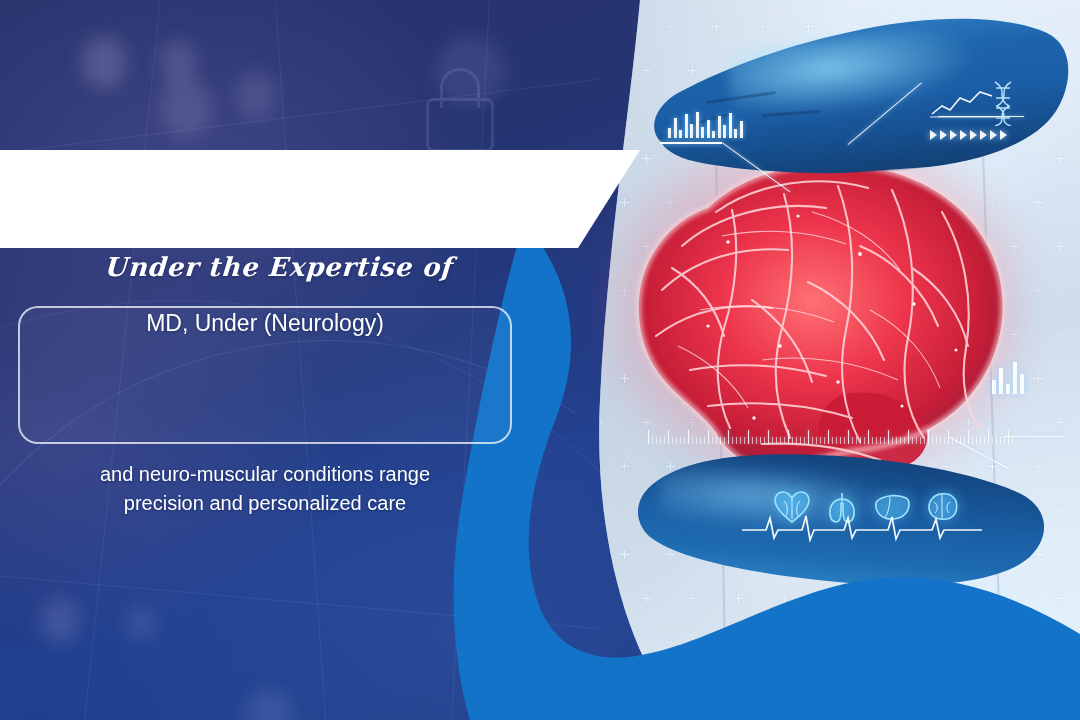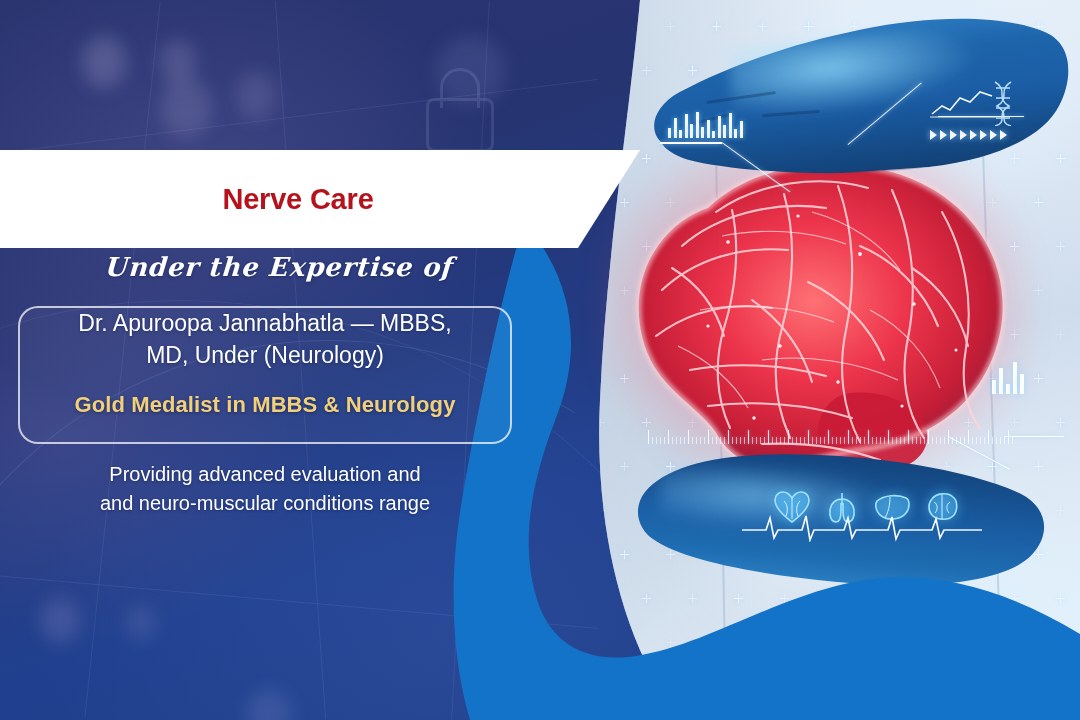--- a/index.html
+++ b/index.html
@@ -708,35 +708,32 @@
              C548 640 582 664 636 656
              C700 646 760 606 836 586
              C912 566 990 580 1080 634
              L1080 720 L470 720
              C452 660 448 580 462 500
              C476 418 500 300 524 222 Z" fill="#1273c8"></path>
   </svg>
 
   <div class="title-band">
     <div class="title-text">
-      <div>Nerve Care</div>
     </div>
   </div>
 
   <div class="content">
     <div class="script-line">Under the Expertise of</div>
 
     <div class="doctor-box"></div>
 
     <div class="doctor-name">
-      <div>Dr. Apuroopa Jannabhatla — MBBS,</div>
       <div>MD, Under (Neurology)</div>
     </div>
 
-    <div class="gold-line">Gold Medalist in MBBS &amp; Neurology</div>
 
     <div class="description">
-      <div>Providing advanced evaluation and</div>
       <div>and neuro-muscular conditions range</div>
+      <div>precision and personalized care</div>
     </div>
   </div>
 
 </div>
 
 </body></html>

